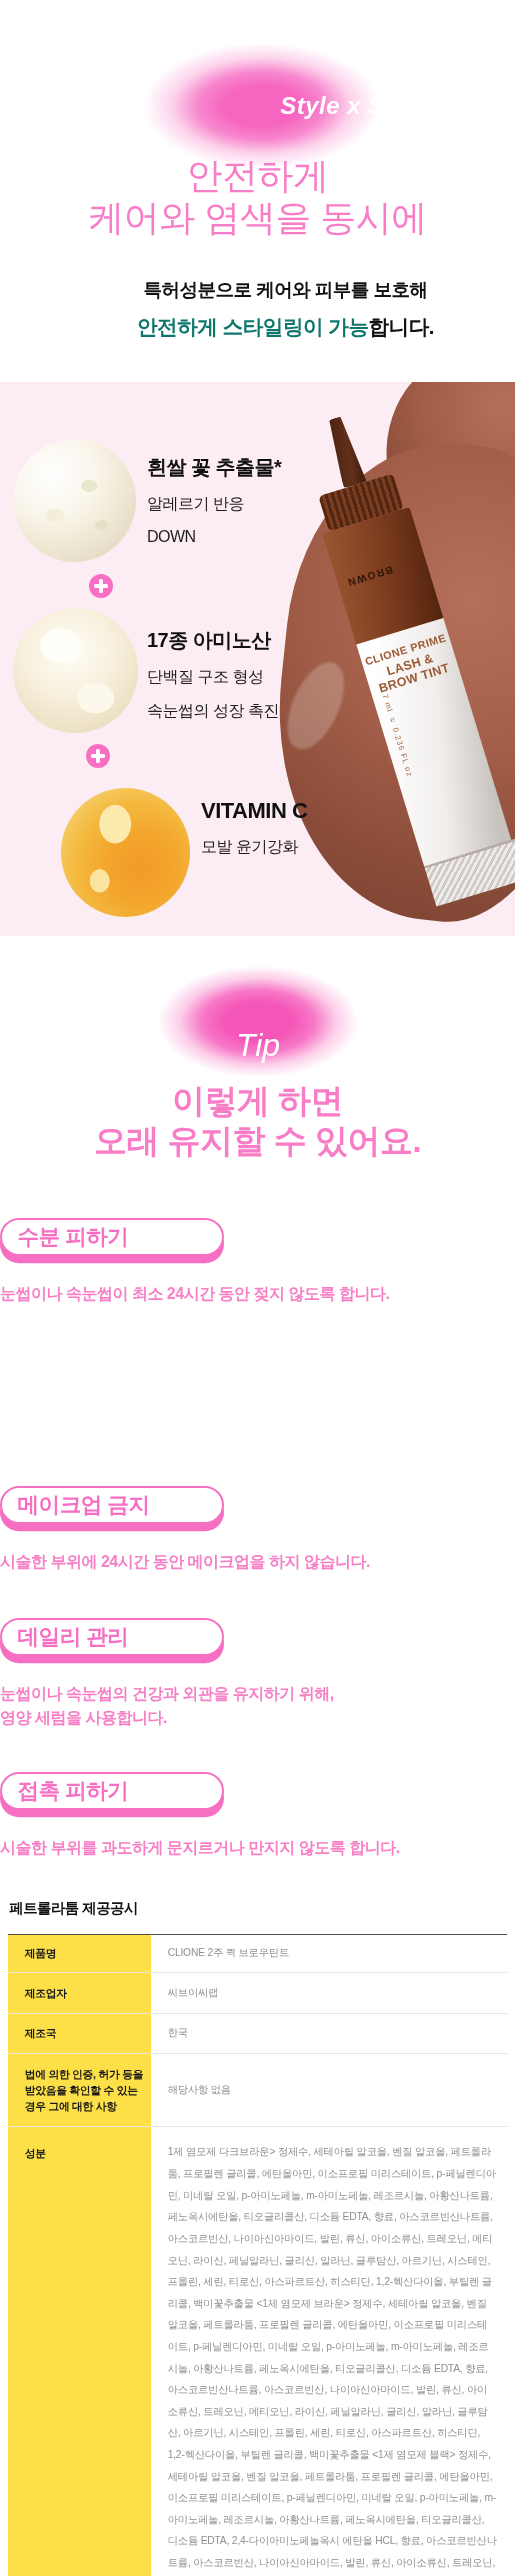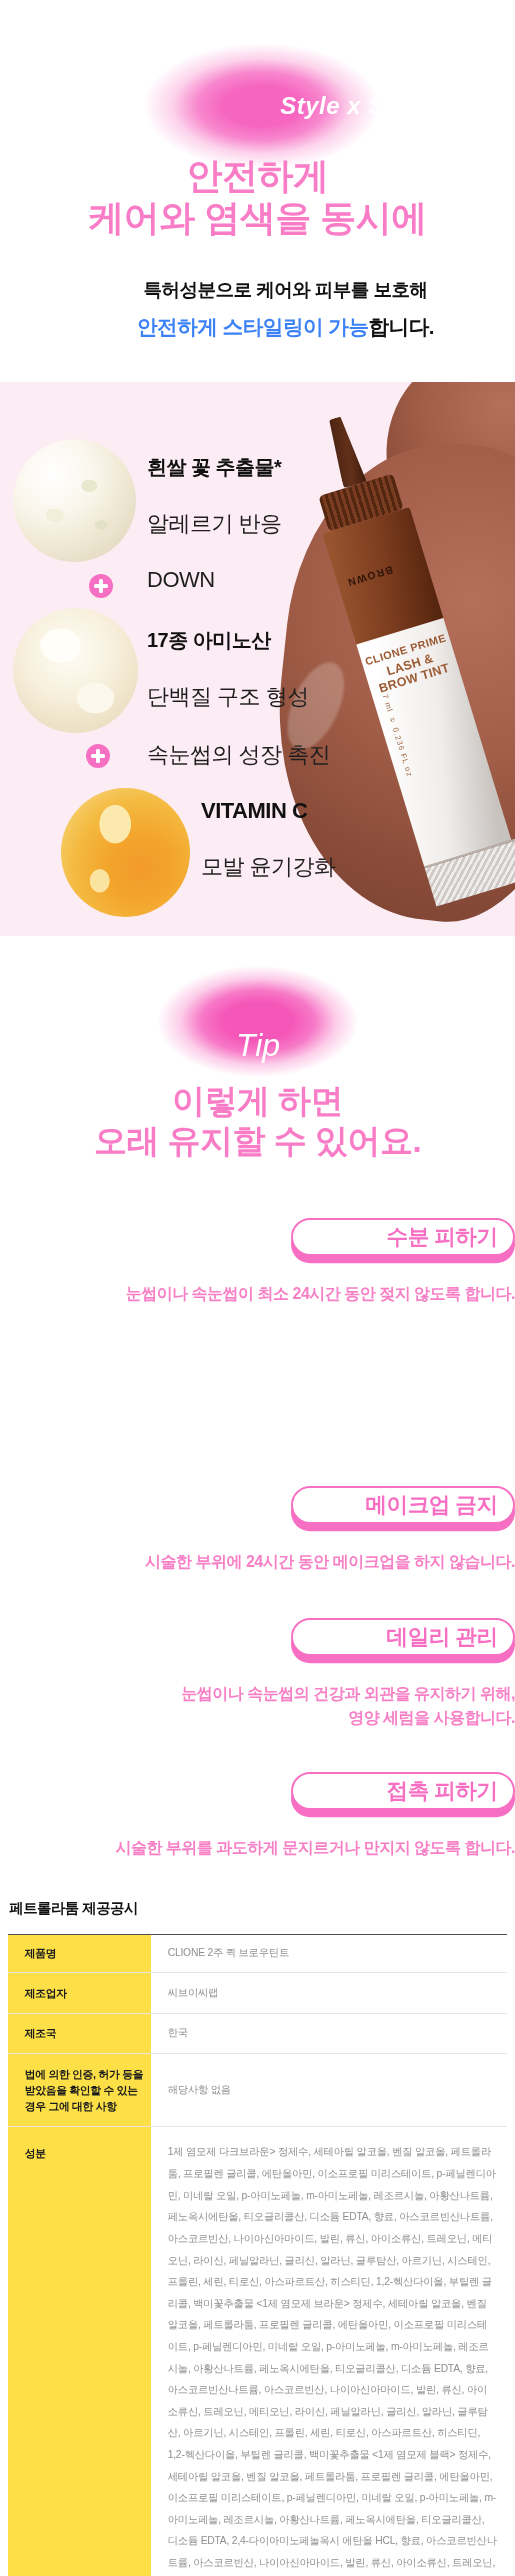--- a/index.html
+++ b/index.html
@@ -5,26 +5,26 @@
   html,body{margin:0;padding:0;background:#fff;}
   body{font-family:"Liberation Sans","DejaVu Sans",sans-serif;}
   .canvas{position:relative;width:515px;height:2928px;margin:0 auto;background:#fff;overflow:hidden;}
 
   
   .badge-glow{position:absolute;left:102px;top:20.6px;width:319px;height:170px;
     background:radial-gradient(ellipse 50% 50% at center,#f666c0 0%,#f666c0 24%,rgba(246,102,192,.78) 40%,rgba(248,140,205,.38) 56%,rgba(255,255,255,0) 74%);
     display:flex;align-items:center;justify-content:flex-end;}
   .badge-text{color:#fff;font-size:24px;font-weight:800;font-style:italic;letter-spacing:0.5px;}
   h1.title{position:absolute;left:0;top:155px;width:100%;margin:0;text-align:center;
-    color:#f97cc7;font-size:36px;font-weight:700;line-height:1.16;letter-spacing:-0.5px;}
+    color:#f97cc7;font-size:36px;font-weight:400;line-height:1.16;letter-spacing:-0.5px;}
   h1.title span{display:block;}
   .sub{position:absolute;left:0;top:277px;width:100%;margin:0;text-align:center;color:#111;padding-left:28px;}
   .sub .l1{display:block;font-size:18.5px;font-weight:600;letter-spacing:-0.5px;}
   .sub .l2{display:block;margin-top:11.3px;font-size:20.6px;font-weight:800;letter-spacing:-0.5px;}
-  .sub .l2 em{font-style:normal;color:#3b82f6;}
+  .sub .l2 em{font-style:normal;color:#0f766e;}
 
   
   .panel{position:absolute;left:0;top:382px;width:515px;height:554px;background:#fcecf4;overflow:hidden;}
   .blob{position:absolute;background:radial-gradient(circle at 58% 32%,#b4705a 0%,#a25e48 42%,#8b4d3a 72%,#7a4131 100%);}
   .blob-top{left:384px;top:-36px;width:227px;height:201px;transform:rotate(-18deg);
     border-radius:46% 54% 38% 62% / 58% 42% 52% 48%;}
   .blob-main{left:282px;top:61px;width:314px;height:477px;transform:rotate(6deg);
     border-radius:52% 48% 44% 56% / 44% 50% 56% 50%;}
   .blob-main:after{content:"";position:absolute;left:14.4px;top:48%;width:46px;height:93px;
     border-radius:50%;background:rgba(255,255,255,.22);filter:blur(1px);transform:rotate(18deg);}
@@ -62,21 +62,21 @@
       radial-gradient(33px 27px at 66% 72%,#fdf8ec 0 55%,rgba(0,0,0,0) 58%),
       radial-gradient(circle at 45% 35%,#fffdf6 0%,#f7f0dd 42%,#ece0c3 76%,#e3d6b6 100%);}
   .c3{left:61px;top:406px;width:129px;height:129px;
     background:
       radial-gradient(28px 34px at 42% 28%,#fbe9ad 0 55%,rgba(0,0,0,0) 58%),
       radial-gradient(17.5px 20.6px at 30% 72%,#fbe3a0 0 55%,rgba(0,0,0,0) 58%),
       radial-gradient(circle at 62% 62%,#f29a2a 0%,#f3a52c 30%,#f4b93f 58%,#f6cf6b 82%,#f9e296 100%);}
 
   .itext{position:absolute;color:#1e1e1e;}
   .itext .ttl{display:block;font-size:20px;font-weight:800;letter-spacing:-0.5px;color:#111;}
-  .itext .ln{display:block;margin-top:28px;font-size:22px;font-weight:400;letter-spacing:-0.5px;}
+  .itext .ln{display:block;margin-top:13px;font-size:16px;font-weight:400;letter-spacing:-0.5px;}
   .t1{left:147px;top:72px;}
   .t2{left:147px;top:245px;}
   .t3{left:201px;top:416px;}
   .t3 .ttl{font-size:22px;}
 
   .plus{position:absolute;width:24px;height:24px;border-radius:50%;background:#f76fc3;}
   .p1{left:89px;top:192px;}
   .p2{left:86px;top:362px;}
   .plus i{position:absolute;background:#fff;border-radius:1.5px;}
   .plus .ph{left:5.2px;top:10.3px;width:13.4px;height:3.6px;}
@@ -84,21 +84,21 @@
 
   
   .tip-glow{position:absolute;left:124px;top:947px;width:268px;height:149px;
     background:radial-gradient(ellipse 50% 50% at center,#f557b9 0%,#f557b9 26%,rgba(245,87,185,.8) 42%,rgba(248,130,200,.4) 58%,rgba(255,255,255,0) 75%);
     display:flex;align-items:center;justify-content:center;}
   .tip-text{color:#fff;font-size:32px;font-weight:400;font-style:italic;margin-top:48px;}
   h2.title2{position:absolute;left:0;top:1081px;width:100%;margin:0;text-align:center;
     color:#f97cc7;font-size:33px;font-weight:800;line-height:1.22;letter-spacing:-0.5px;}
   h2.title2 span{display:block;}
 
-  .ti{position:absolute;left:0;width:100%;text-align:right;}
+  .ti{position:absolute;left:0;width:100%;text-align:left;}
   .ti0{top:1218px;}.ti1{top:1352px;}.ti2{top:1486px;}.ti3{top:1618px;}.ti4{top:1772px;}
   .pill{display:inline-block;min-width:224px;box-sizing:border-box;padding:0 15.5px;height:38px;line-height:34px;
     background:#fff;border:2.1px solid #f76fc3;border-radius:21.6px;color:#f76fc3;
     font-size:21.6px;font-weight:800;letter-spacing:-0.5px;box-shadow:0 7.2px 0 0 #f76fc3;}
   .tdesc{margin:26px 0 0;color:#f77fc6;font-size:16px;font-weight:600;line-height:1.5;
     letter-spacing:-0.5px;white-space:pre-line;}
 
   
   .info-heading{position:absolute;left:9.3px;top:1899px;margin:0;color:#111;
     font-size:14.4px;font-weight:800;letter-spacing:-0.5px;}

